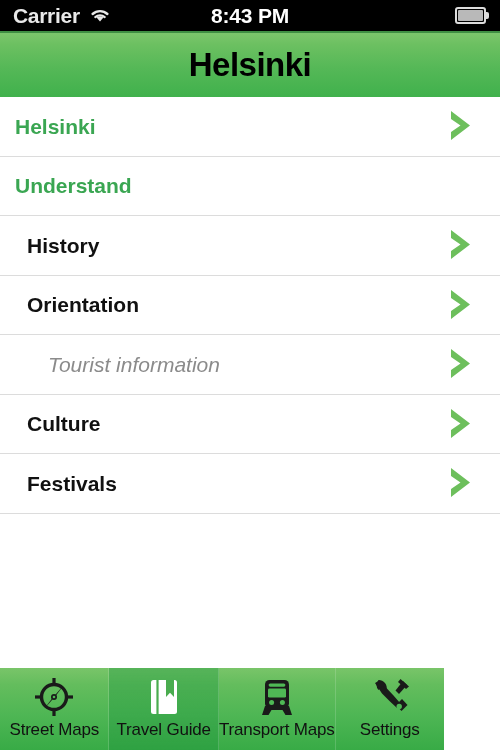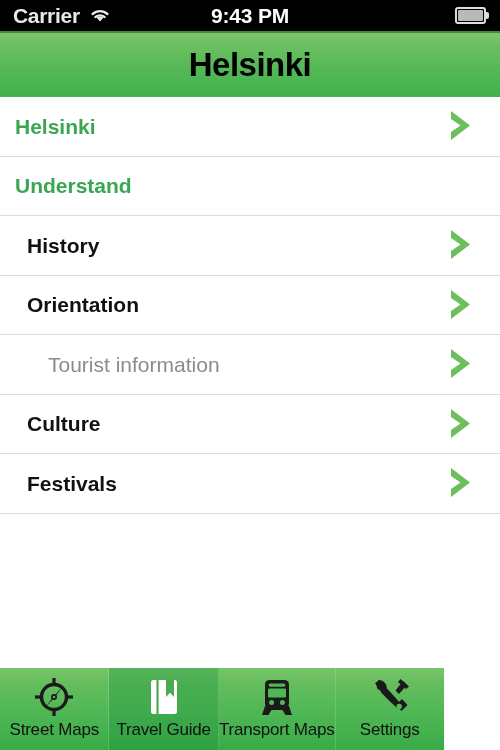--- a/index.html
+++ b/index.html
@@ -55,21 +55,21 @@
   }
   .row {
     position:relative; height:59.5px; width:500px;
     border-bottom:1px solid #dcdcdc;
     display:flex; align-items:center;
     background:#fff;
   }
   .row .label { font-size:21px; line-height:1; }
   .row.level0 .label { color:#3aa652; font-weight:bold; padding-left:15px; }
   .row.level1 .label { color:#111; font-weight:bold; padding-left:27px; }
-  .row.level2 .label { color:#8b8b8b; font-weight:normal; padding-left:48px; }
+  .row.level2 .label { color:#8b8b8b; font-weight:normal; font-style:italic; padding-left:48px; }
 
   .chev {
     position:absolute; right:24px; top:50%;
     transform:translateY(-50%);
     width:30px; height:34px;
   }
   .row.partial { height:15px; border-bottom:none; overflow:hidden; }
   .row.partial .chev { top:14px; transform:none; }
 
   
@@ -103,21 +103,21 @@
     <div class="sb-left">
       <span class="sb-carrier">Carrier</span>
       <span class="wifi">
         <svg width="22" height="17" viewBox="0 0 22 17">
           <path d="M11 14.6 L7.6 10.6 A5.6 5.6 0 0 1 14.4 10.6 Z" fill="#e9e9e9"></path>
           <path d="M3.6 7.0 A11 11 0 0 1 18.4 7.0" stroke="#e9e9e9" stroke-width="2.4" fill="none" stroke-linecap="round"></path>
           <path d="M6.3 10.1 A7.2 7.2 0 0 1 15.7 10.1" stroke="#e9e9e9" stroke-width="2.2" fill="none" stroke-linecap="round"></path>
         </svg>
       </span>
     </div>
-    <div class="sb-center">9:43 PM</div>
+    <div class="sb-center">8:43 PM</div>
     <div class="sb-right">
       <span class="battery">
         <span class="shell"></span>
         <span class="fill"></span>
         <span class="nub"></span>
       </span>
     </div>
   </div>
 
   <div class="navbar">

